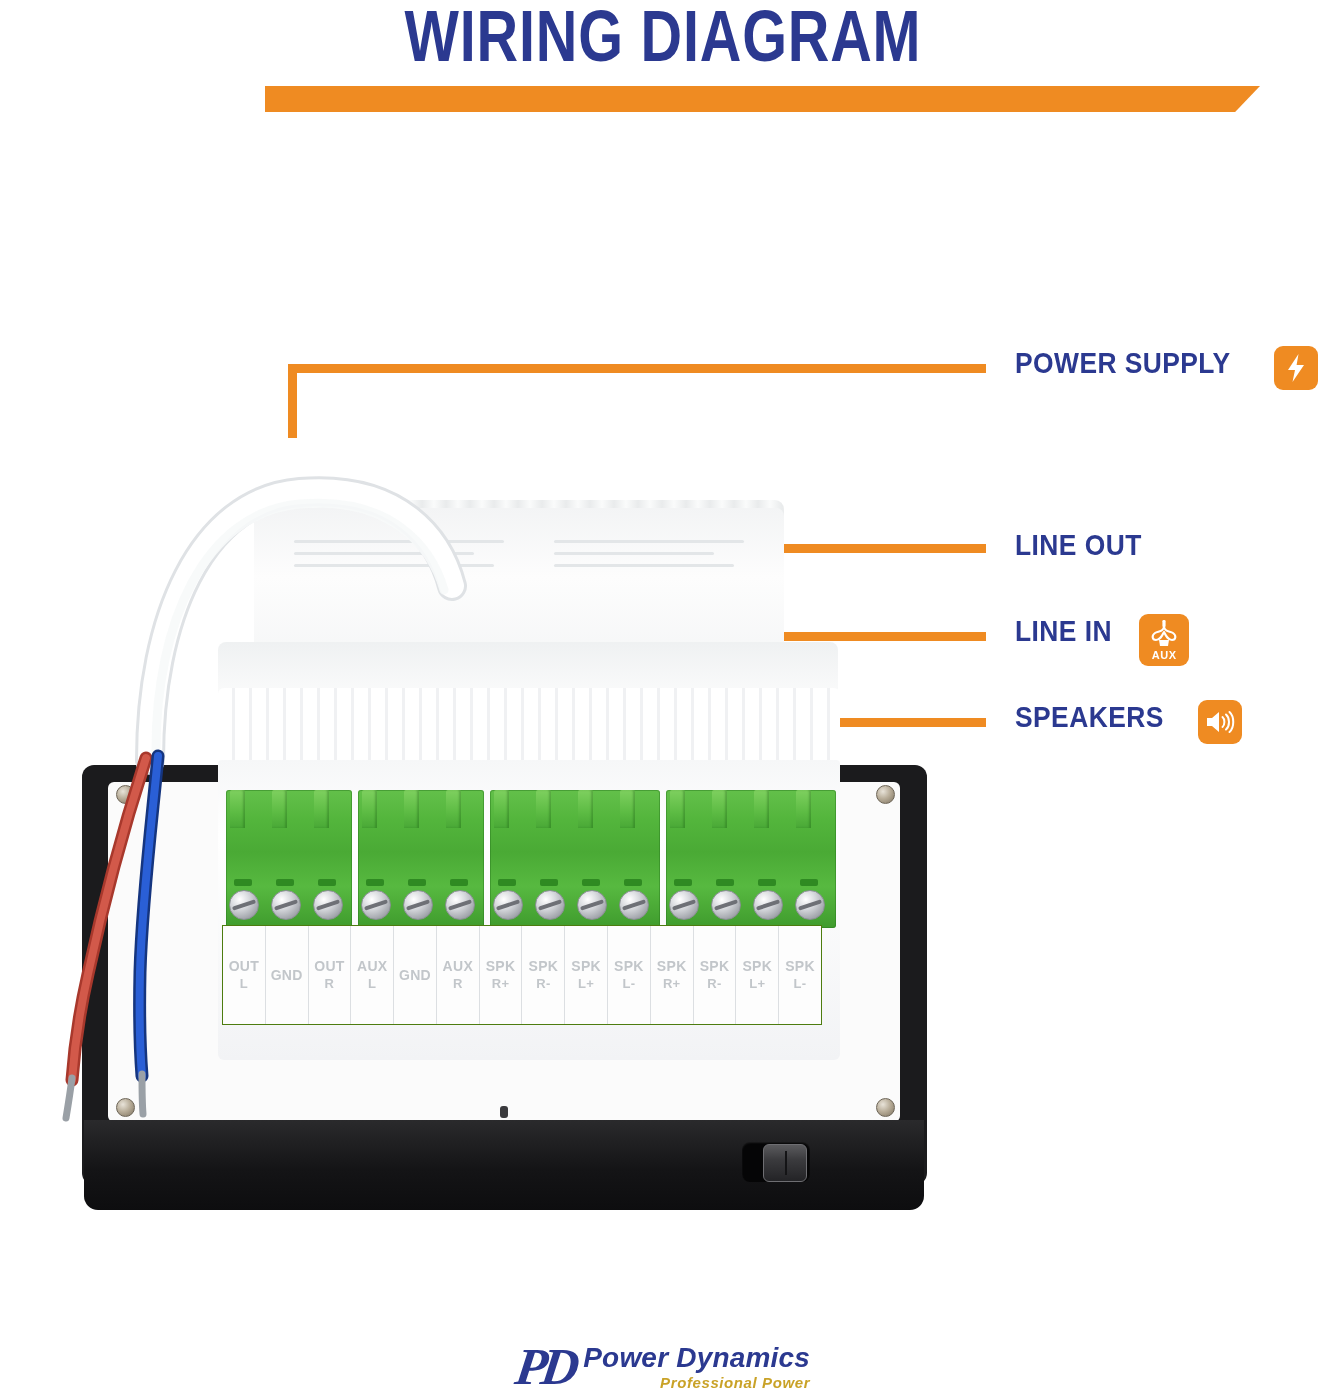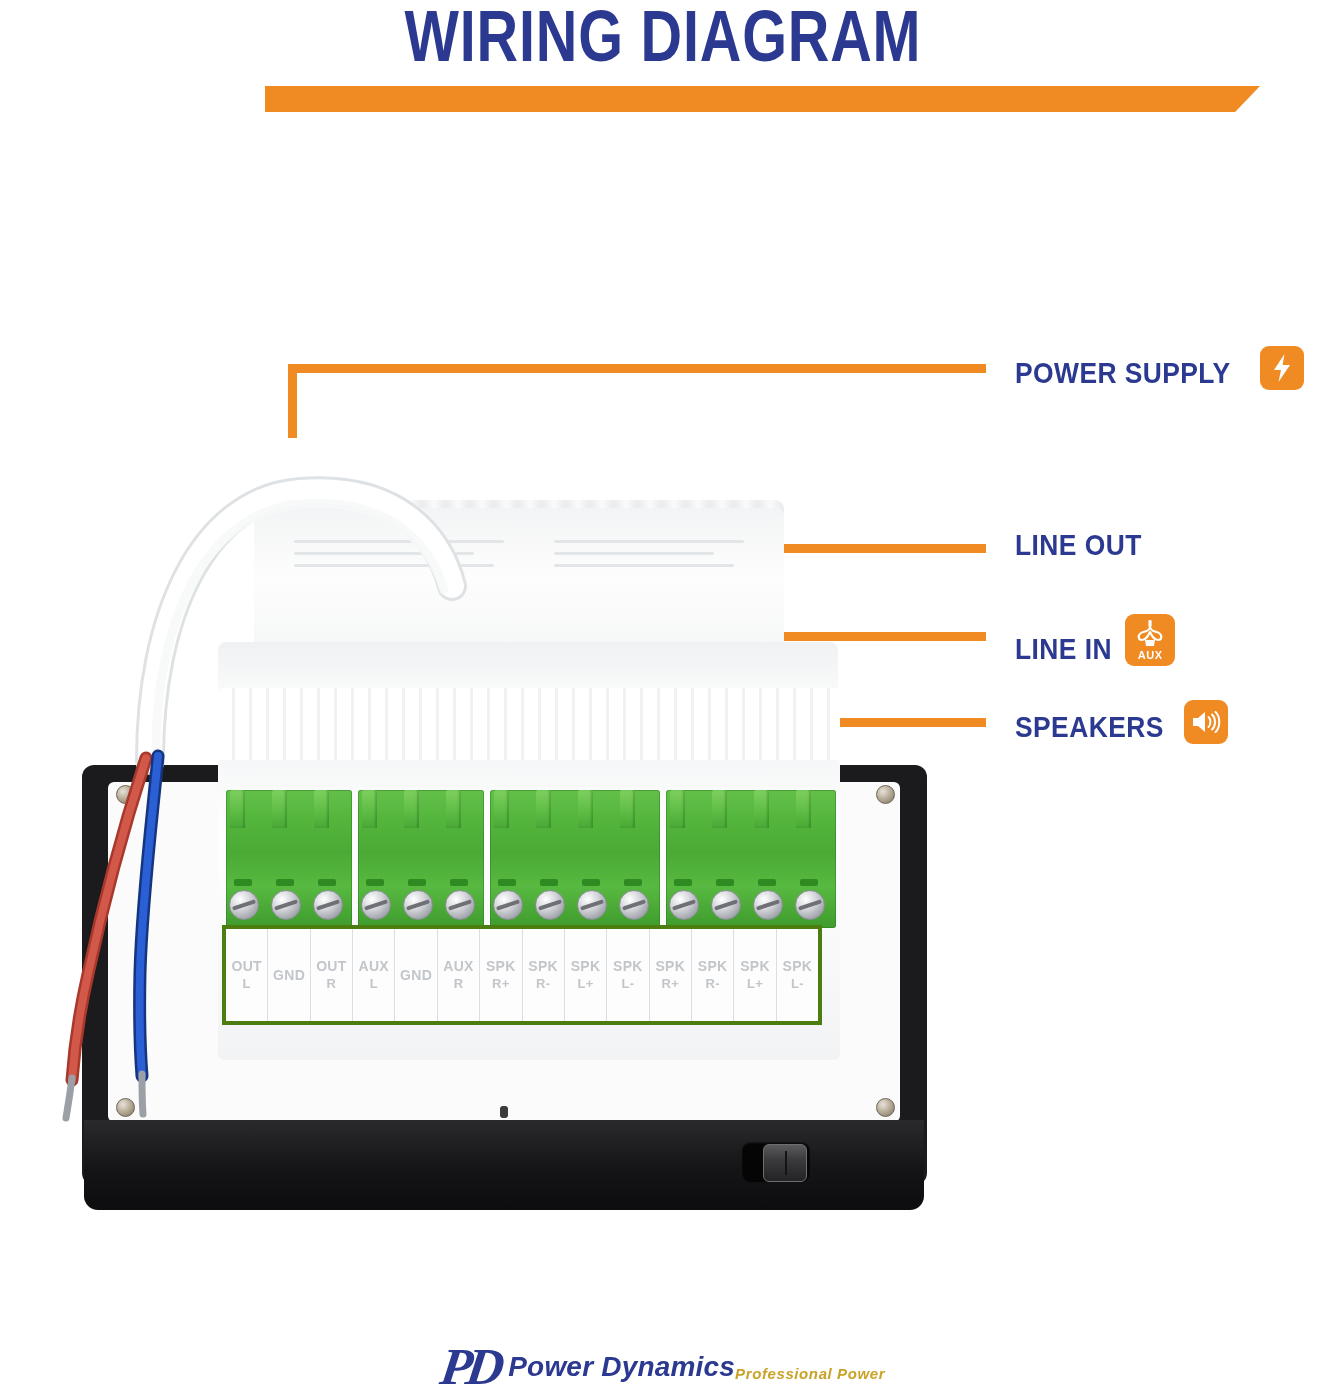--- a/index.html
+++ b/index.html
@@ -45,21 +45,22 @@
     height: 26px;
     background: #ef8b22;
     -webkit-clip-path: polygon(0 0, 100% 0, 97.5% 100%, 0 100%);
     clip-path: polygon(0 0, 100% 0, 97.5% 100%, 0 100%);
   }
 
   
   .callout {
     position: absolute;
     display: flex;
-    align-items: flex-end;
+    align-items: flex-start;
+    gap: 14px;
     white-space: nowrap;
   }
   .callout-text {
     font-family: "Liberation Sans Narrow", "Liberation Sans", sans-serif;
     font-weight: bold;
     font-size: 30px;
     letter-spacing: 0.5px;
     color: #2b3990;
     transform: scaleX(0.88);
     transform-origin: 0 50%;
@@ -291,21 +292,21 @@
     background: #2f8a22;
     border-radius: 2px;
   }
 
   
   #legend-panel {
     position: absolute;
     left: 152px; top: 495px;
     width: 600px; height: 100px;
     display: flex;
-    border: 4px solid #4d7c0f;
+    border: 1px solid #4d7c0f;
     background: #fdfdfd;
     box-sizing: border-box;
   }
   .legend-cell {
     flex: 1 1 0;
     border-right: 1px solid #dcdfe2;
     display: flex;
     flex-direction: column;
     align-items: center;
     justify-content: center;
@@ -342,21 +343,21 @@
   #logo-mark {
     font-family: "Liberation Serif", serif;
     font-weight: bold;
     font-style: italic;
     font-size: 52px;
     line-height: 52px;
     color: #2b3990;
     letter-spacing: -6px;
     transform: skewX(-8deg);
   }
-  #logo-words { display: flex; flex-direction: row; line-height: 1; justify-content: flex-end; }
+  #logo-words { display: flex; flex-direction: column; line-height: 1; justify-content: flex-end; }
   #logo-name {
     font-family: "Liberation Sans", sans-serif;
     font-weight: bold;
     font-style: italic;
     font-size: 28px;
     color: #2b3990;
     letter-spacing: 0.2px;
   }
   #logo-tag {
     font-family: "Liberation Sans", sans-serif;

